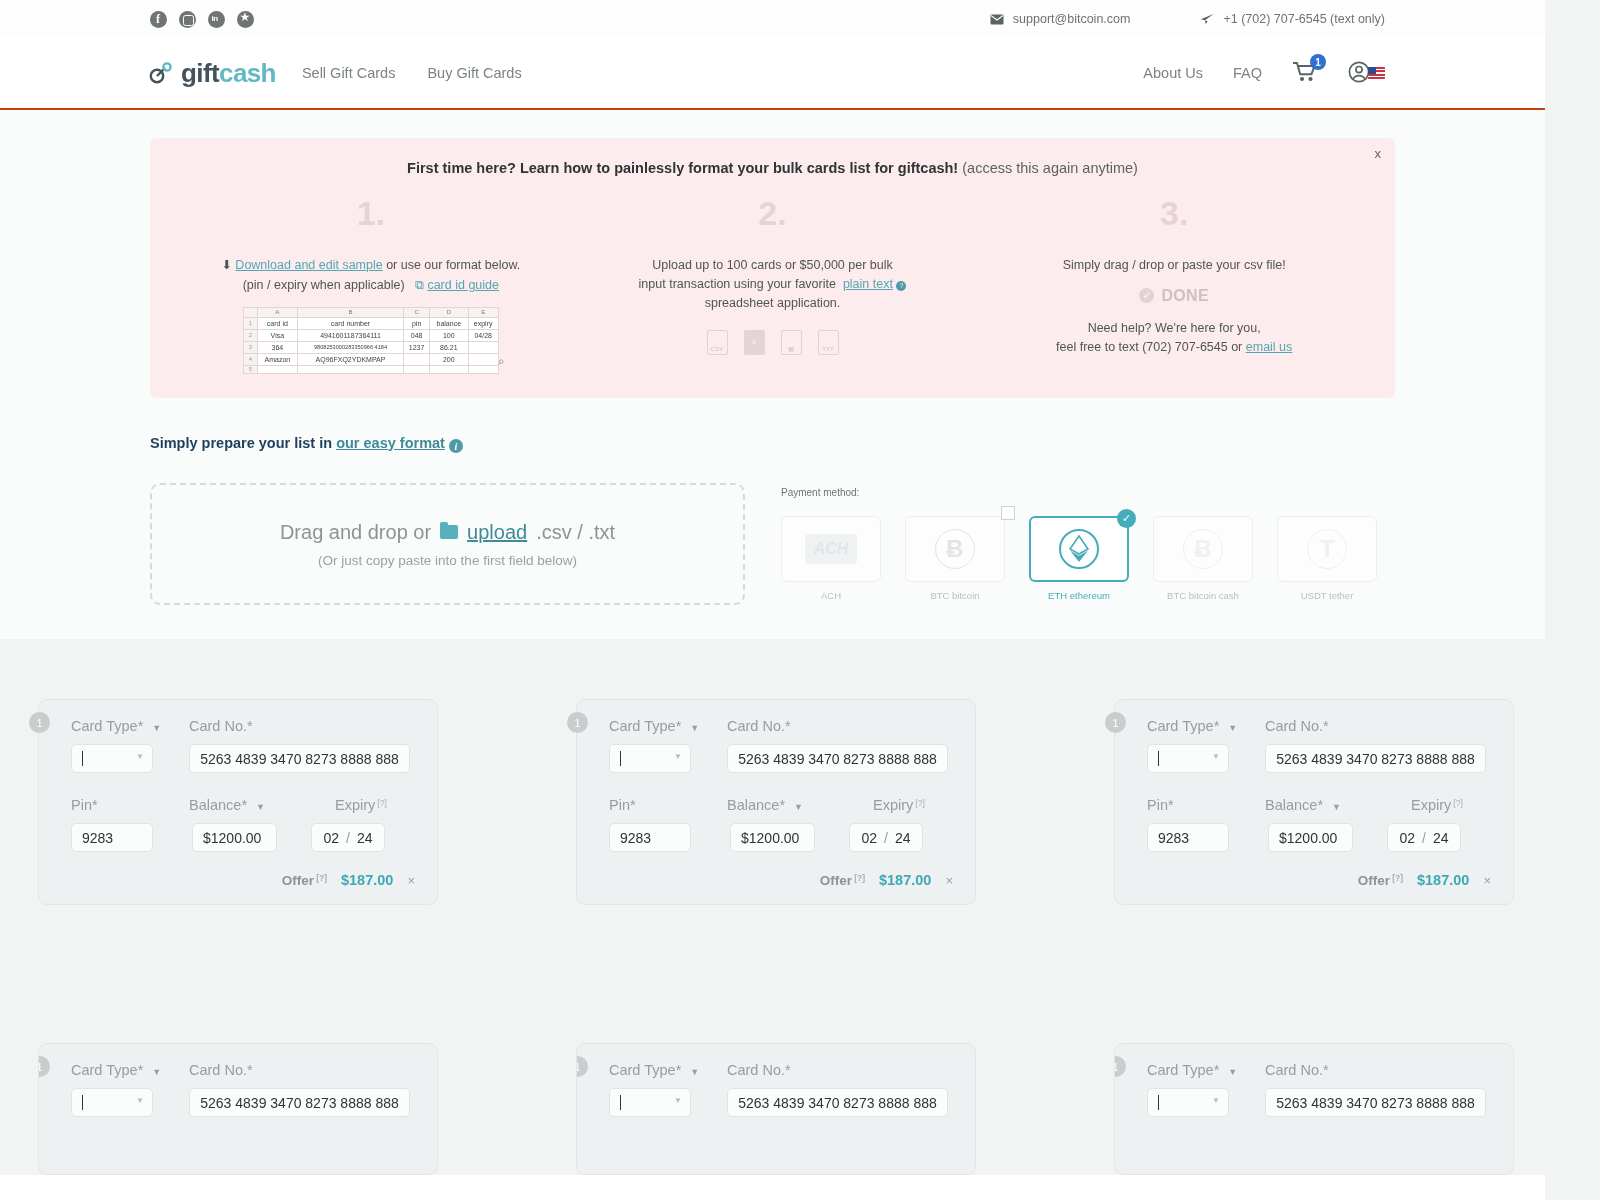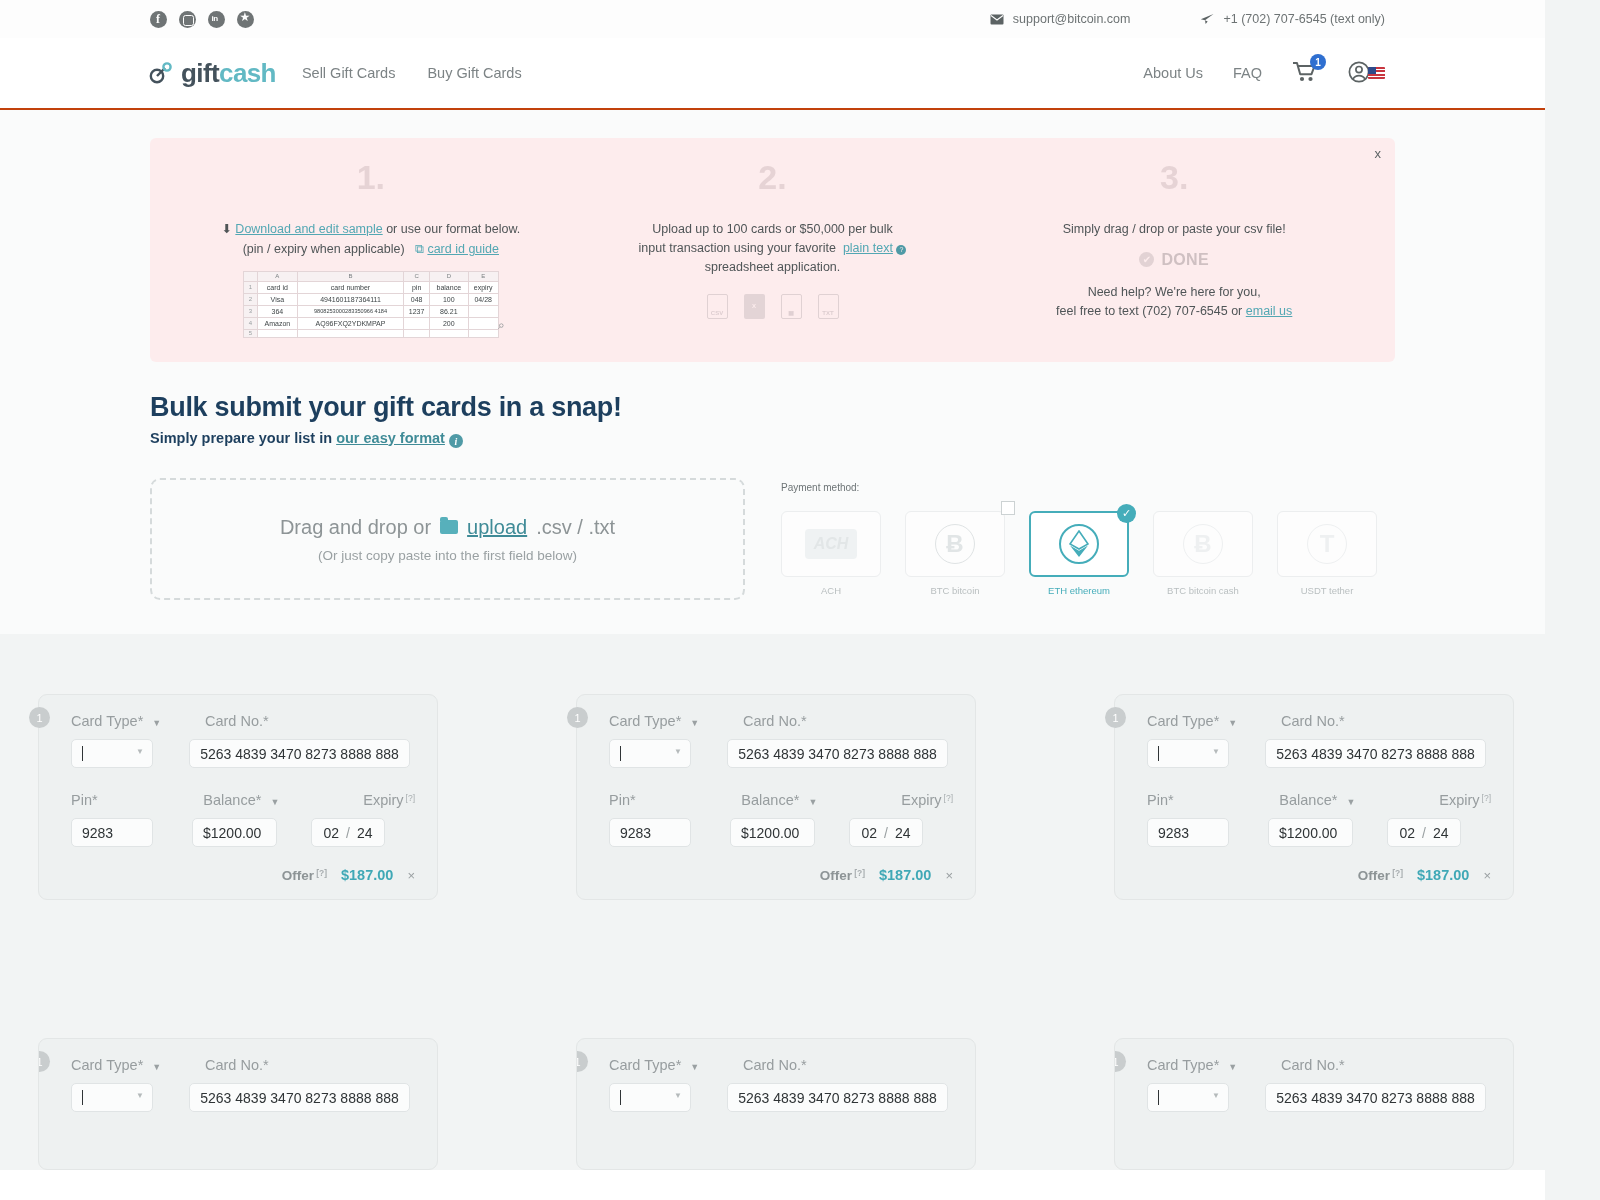--- a/index.html
+++ b/index.html
@@ -157,21 +157,21 @@
   .card {
     width:400px; border:1px solid #e3e6e6; border-radius:9px; background:#eef1f1;
     padding:18px 22px 16px 32px; position:relative;
   }
   .card.clipped { height:132px; overflow:hidden; padding-bottom:0; }
   .card-num {
     position:absolute; left:-10px; top:12px; width:21px;height:21px;border-radius:50%;
     background:#c9cdce;color:#fff;font-size:11px;
     display:flex;align-items:center;justify-content:center;
   }
-  .lbl-row { display:flex; align-items:center;gap:16px; }
+  .lbl-row { display:flex; align-items:center; }
   .lbl { font-size:14.5px; color:#979d9f; }
   .caret { color:#9aa0a2; font-size:9px; margin-left:9px; }
   .q { font-size:8.5px; color:#a8aeb0; vertical-align:4px; margin-left:2px;}
   .fld-row { display:flex; align-items:center; margin-top:10px; }
   .inp {
     background:#fbfcfc; border:1px solid #e0e4e5; border-radius:5px;
     height:29px; display:flex; align-items:center; padding:0 10px;
     font-size:14px; color:#2f3436;
   }
   .inp.sel-ct { width:82px; position:relative; }
@@ -268,20 +268,24 @@
           <span class="stripes"></span>
             <span class="canton"></span>
         </span>
       </a>
     </div>
   </div>
 
   <div class="banner-area">
     <div class="banner">
       <button class="banner-close">x</button>
+      <div class="banner-title">
+        <b>First time here? Learn how to painlessly format your bulk cards list for giftcash!</b>
+        <span class="sub">(access this again anytime)</span>
+      </div>
       <div class="steps">
 
         <div class="step">
           <div class="num">1.</div>
           <p>
             <span>⬇</span>
             <span class="lnk">Download and edit sample</span><span> or use our format below.</span>
           </p>
           <p style="margin-top:5px;">
             <span>(pin / expiry when applicable)</span>
@@ -376,21 +380,20 @@
             <span>feel free to text (702) 707-6545 or</span>
             <span class="lnk">email us</span>
           </p>
         </div>
 
       </div>
     </div>
   </div>
 
   <div class="upload-sec">
-    <h1 class="headline">Bulk submit your gift cards in a snap!</h1>
     <div class="subline">
       <span>Simply prepare your list in </span><span class="lnk2">our easy format</span><span class="info-i">i</span>
     </div>
 
     <div class="upload-row">
       <div class="dropzone">
         <div class="dz-main">
           <span>Drag and drop or </span>
           <span class="folder"></span>
           <span class="dz-upload">upload</span>

